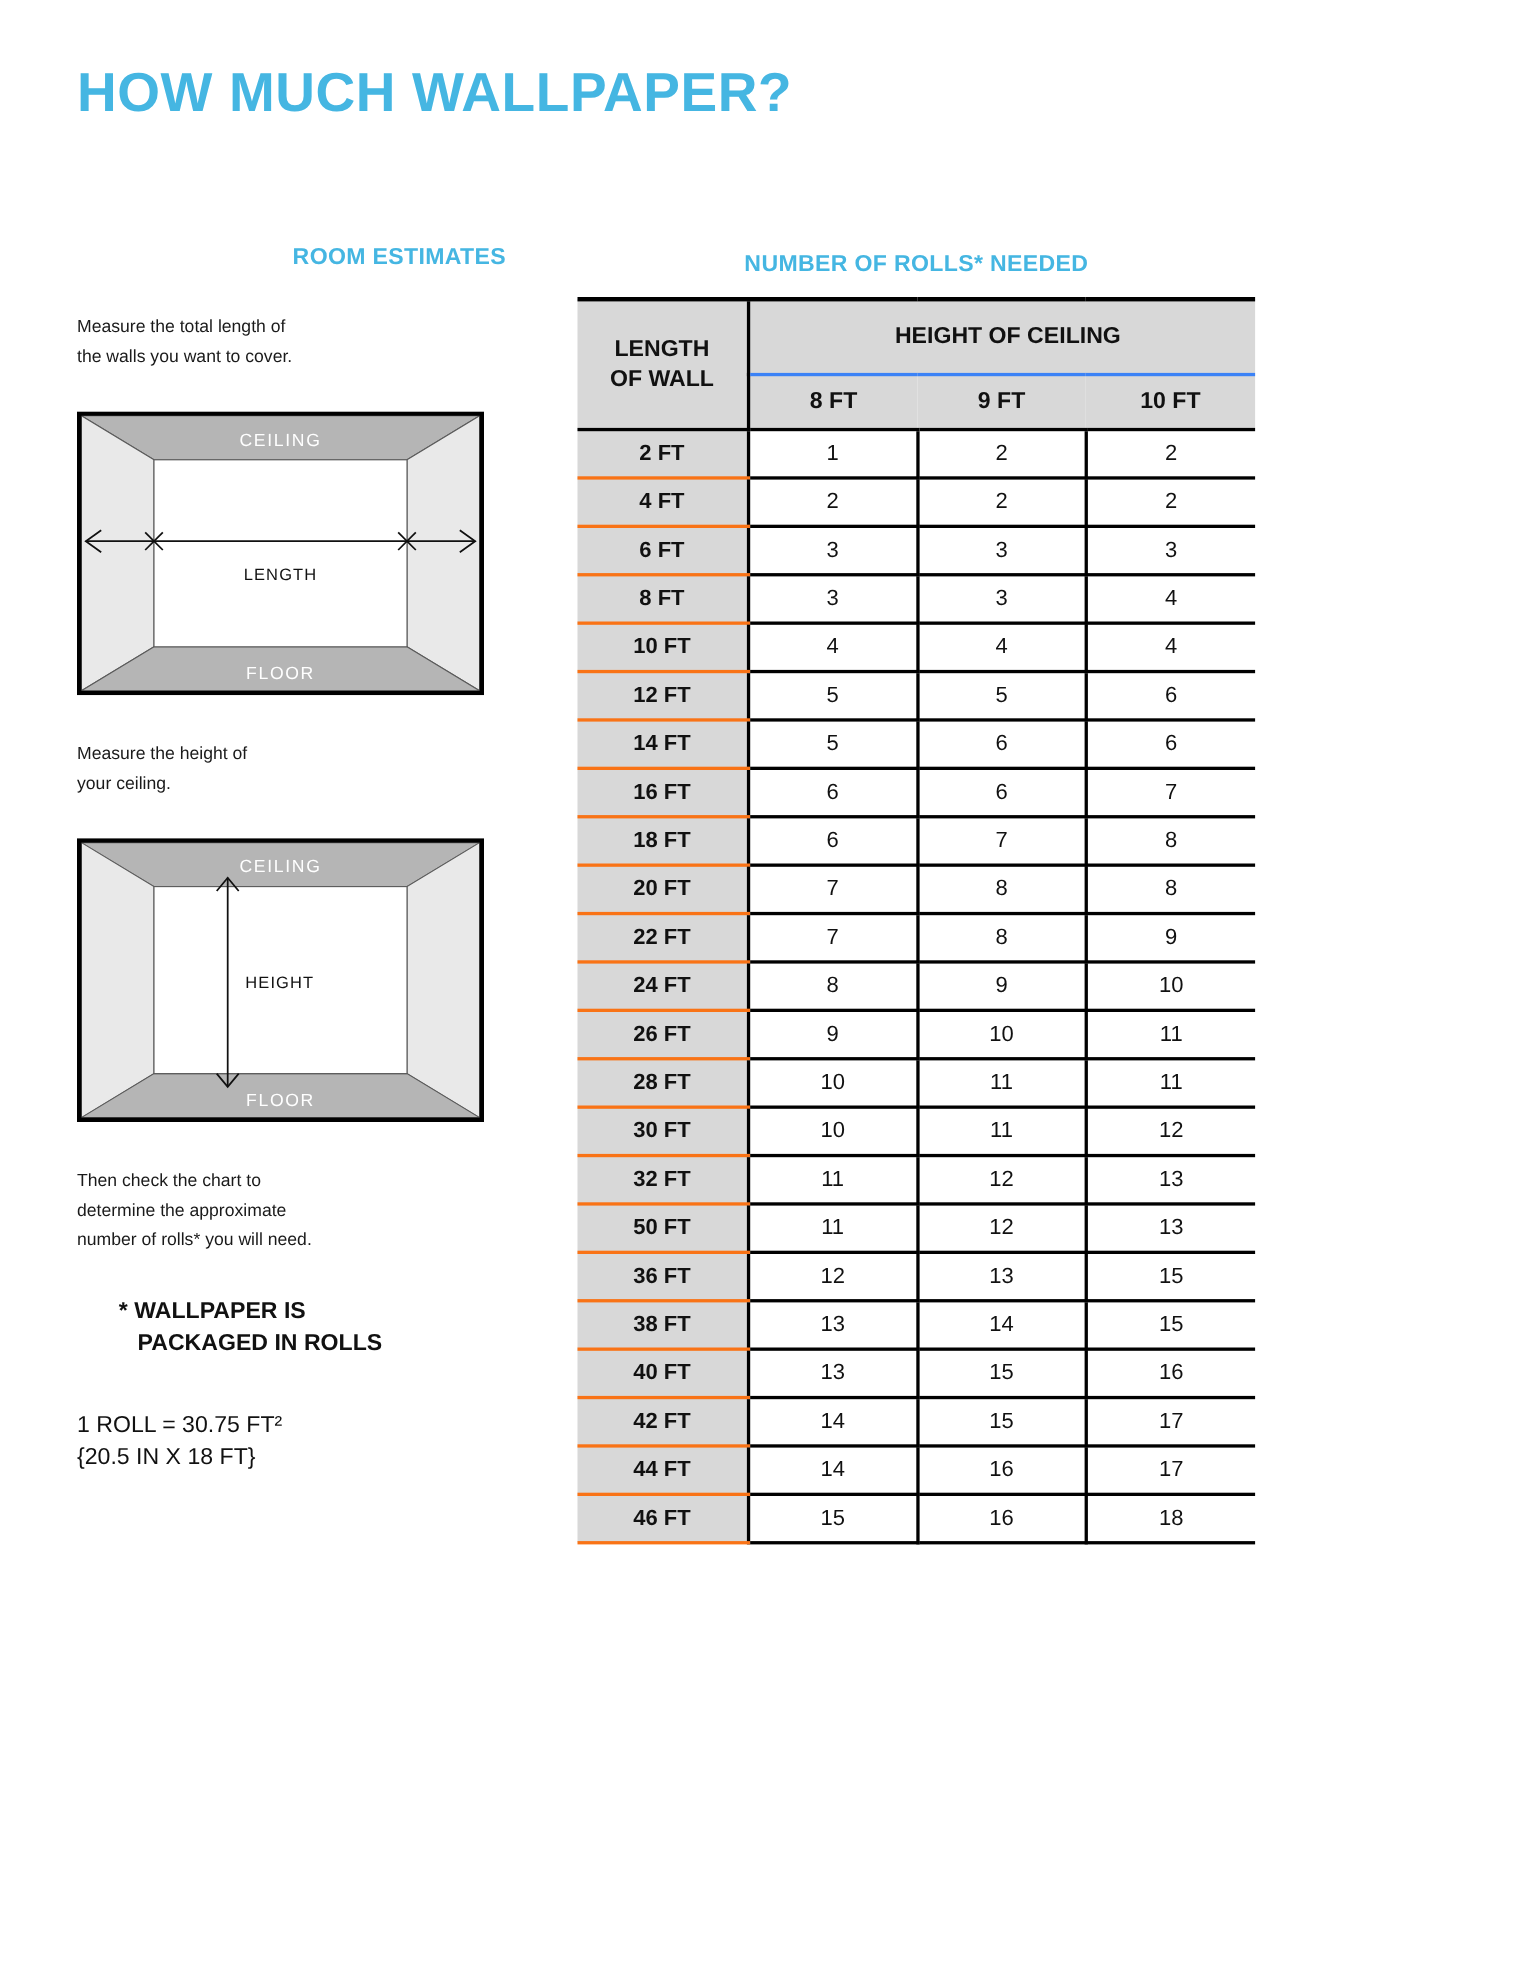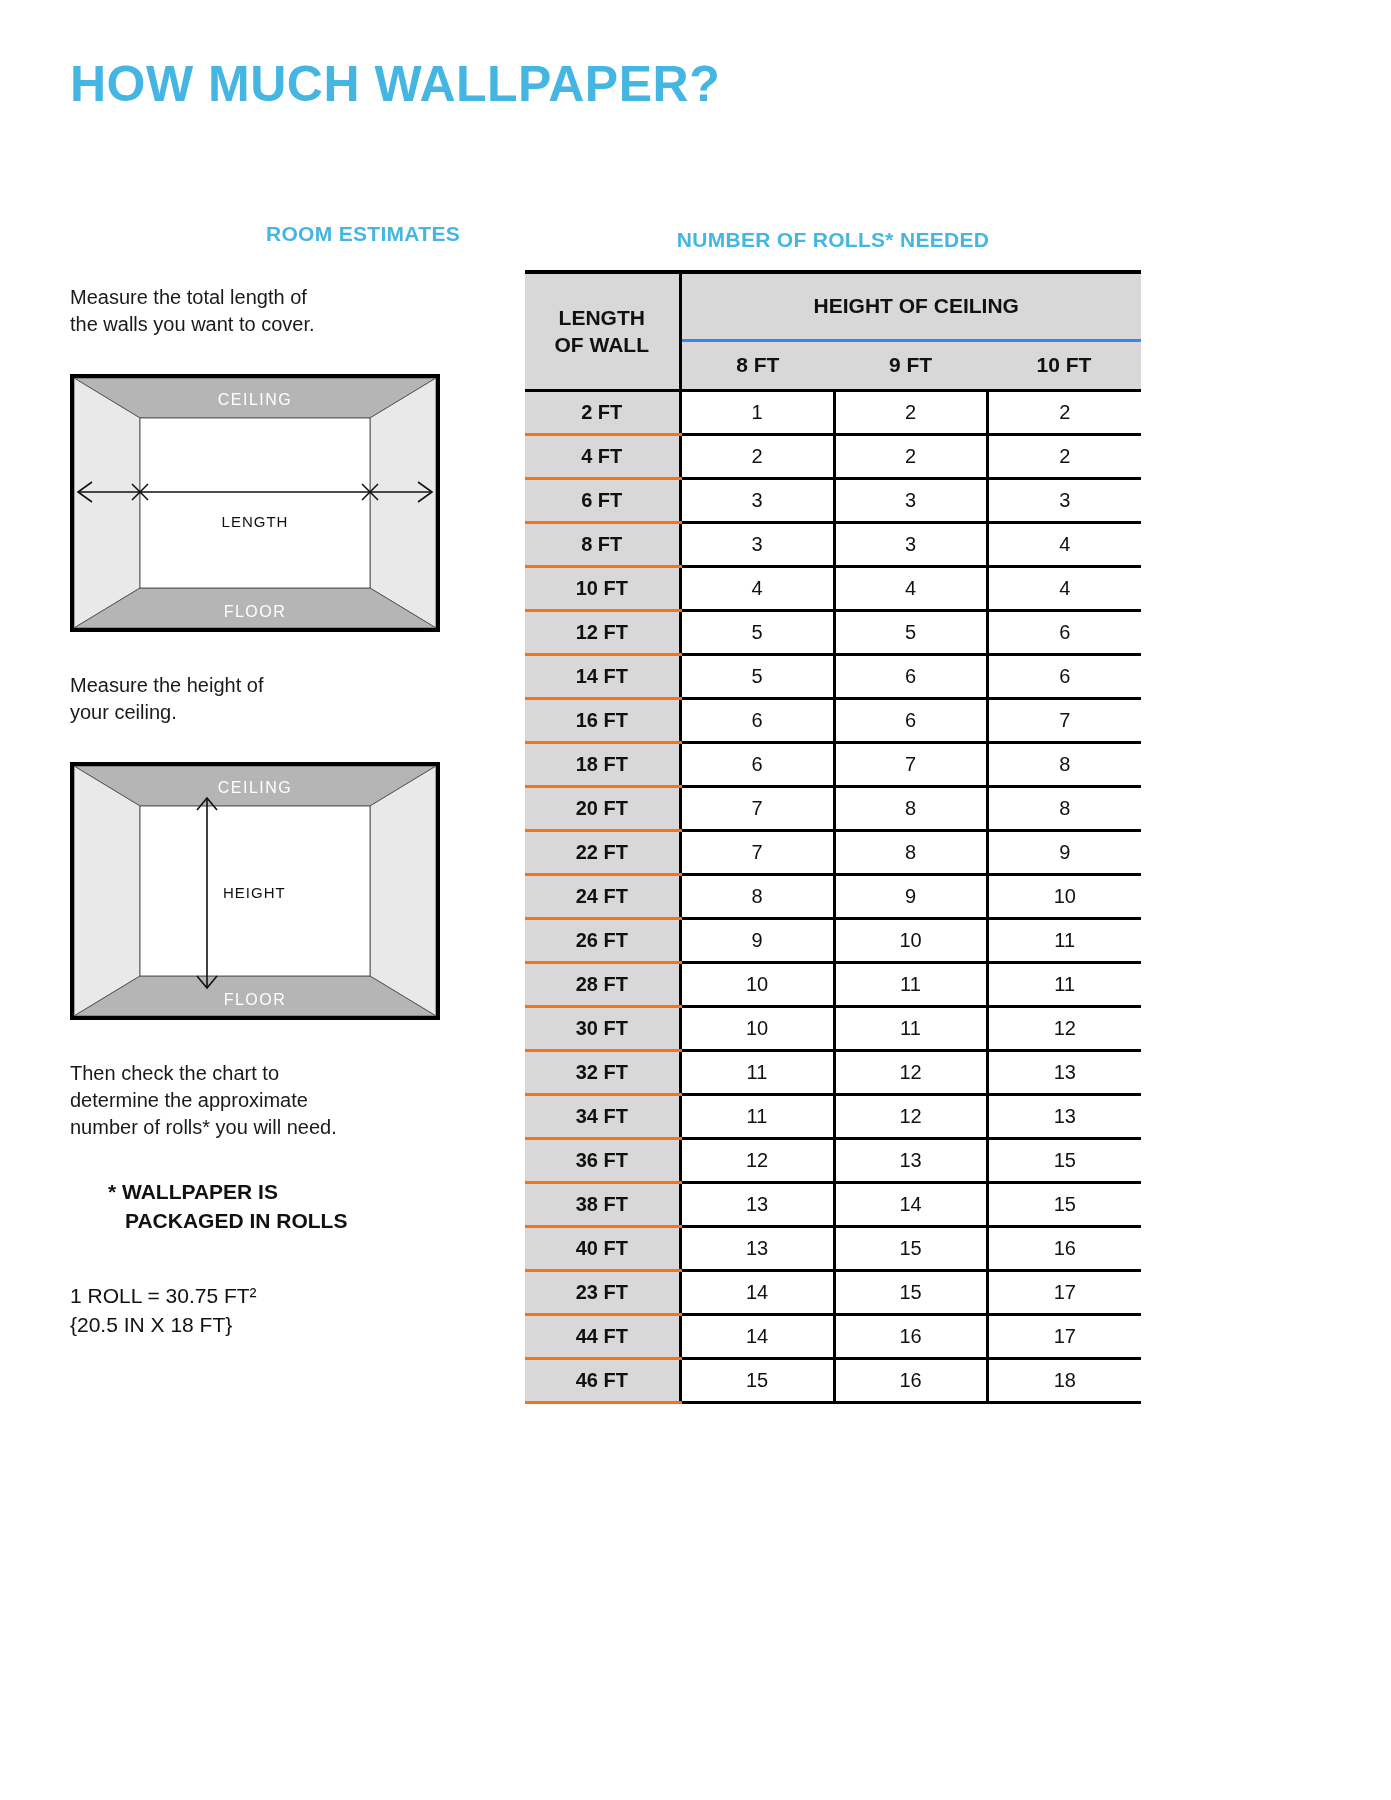--- a/index.html
+++ b/index.html
@@ -11,21 +11,21 @@
   .page-title {
     position:absolute; left:70px; top:55px;
     font-size:50px; font-weight:bold; color:#45b6e2; letter-spacing:0.5px;
   }
   .section-heading {
     font-size:21px; font-weight:bold; color:#45b6e2; letter-spacing:0.3px;
   }
   
   .left-col { position:absolute; left:70px; top:222px; width:390px; }
   .left-col h2 { margin-bottom:38px;text-align:right; }
-  .para { font-size:20px; line-height:27px; color:#1a1a1a; margin-bottom:36px; }
+  .para { font-size:16px; line-height:27px; color:#1a1a1a; margin-bottom:36px; }
   .room-diagram { display:block; margin-bottom:40px; }
   .room-diagram .band { fill:#b5b5b5; stroke:#5a5a5a; stroke-width:1; }
   .room-diagram .wall { fill:#e9e9e9; stroke:#5a5a5a; stroke-width:1; }
   .room-diagram .inner { fill:#ffffff; stroke:#5a5a5a; stroke-width:1; }
   .room-diagram .outer { fill:none; stroke:#000; stroke-width:4; }
   .room-diagram .arrow line, .room-diagram .arrow polyline { stroke:#111; stroke-width:1.6; fill:none; }
   .band-label { fill:#ffffff; font-size:16px; letter-spacing:1.5px; text-anchor:middle; font-family:"Liberation Sans", sans-serif; }
   .dim-label { fill:#111; font-size:15px; letter-spacing:1px; text-anchor:middle; font-family:"Liberation Sans", sans-serif; }
   .dim-label.start { text-anchor:start; }
   .footnote { font-size:21px; font-weight:bold; line-height:29px; margin-top:28px; margin-bottom:46px;margin-left:38px; }
@@ -255,21 +255,21 @@
             <td>11</td>
             <td>12</td>
           </tr>
           <tr>
             <th class="len-cell">32 FT</th>
             <td>11</td>
             <td>12</td>
             <td>13</td>
           </tr>
           <tr>
-            <th class="len-cell">34 FT</th>
+            <th class="len-cell">50 FT</th>
             <td>11</td>
             <td>12</td>
             <td>13</td>
           </tr>
           <tr>
             <th class="len-cell">36 FT</th>
             <td>12</td>
             <td>13</td>
             <td>15</td>
           </tr>
@@ -279,21 +279,21 @@
             <td>14</td>
             <td>15</td>
           </tr>
           <tr>
             <th class="len-cell">40 FT</th>
             <td>13</td>
             <td>15</td>
             <td>16</td>
           </tr>
           <tr>
-            <th class="len-cell">23 FT</th>
+            <th class="len-cell">42 FT</th>
             <td>14</td>
             <td>15</td>
             <td>17</td>
           </tr>
           <tr>
             <th class="len-cell">44 FT</th>
             <td>14</td>
             <td>16</td>
             <td>17</td>
           </tr>

